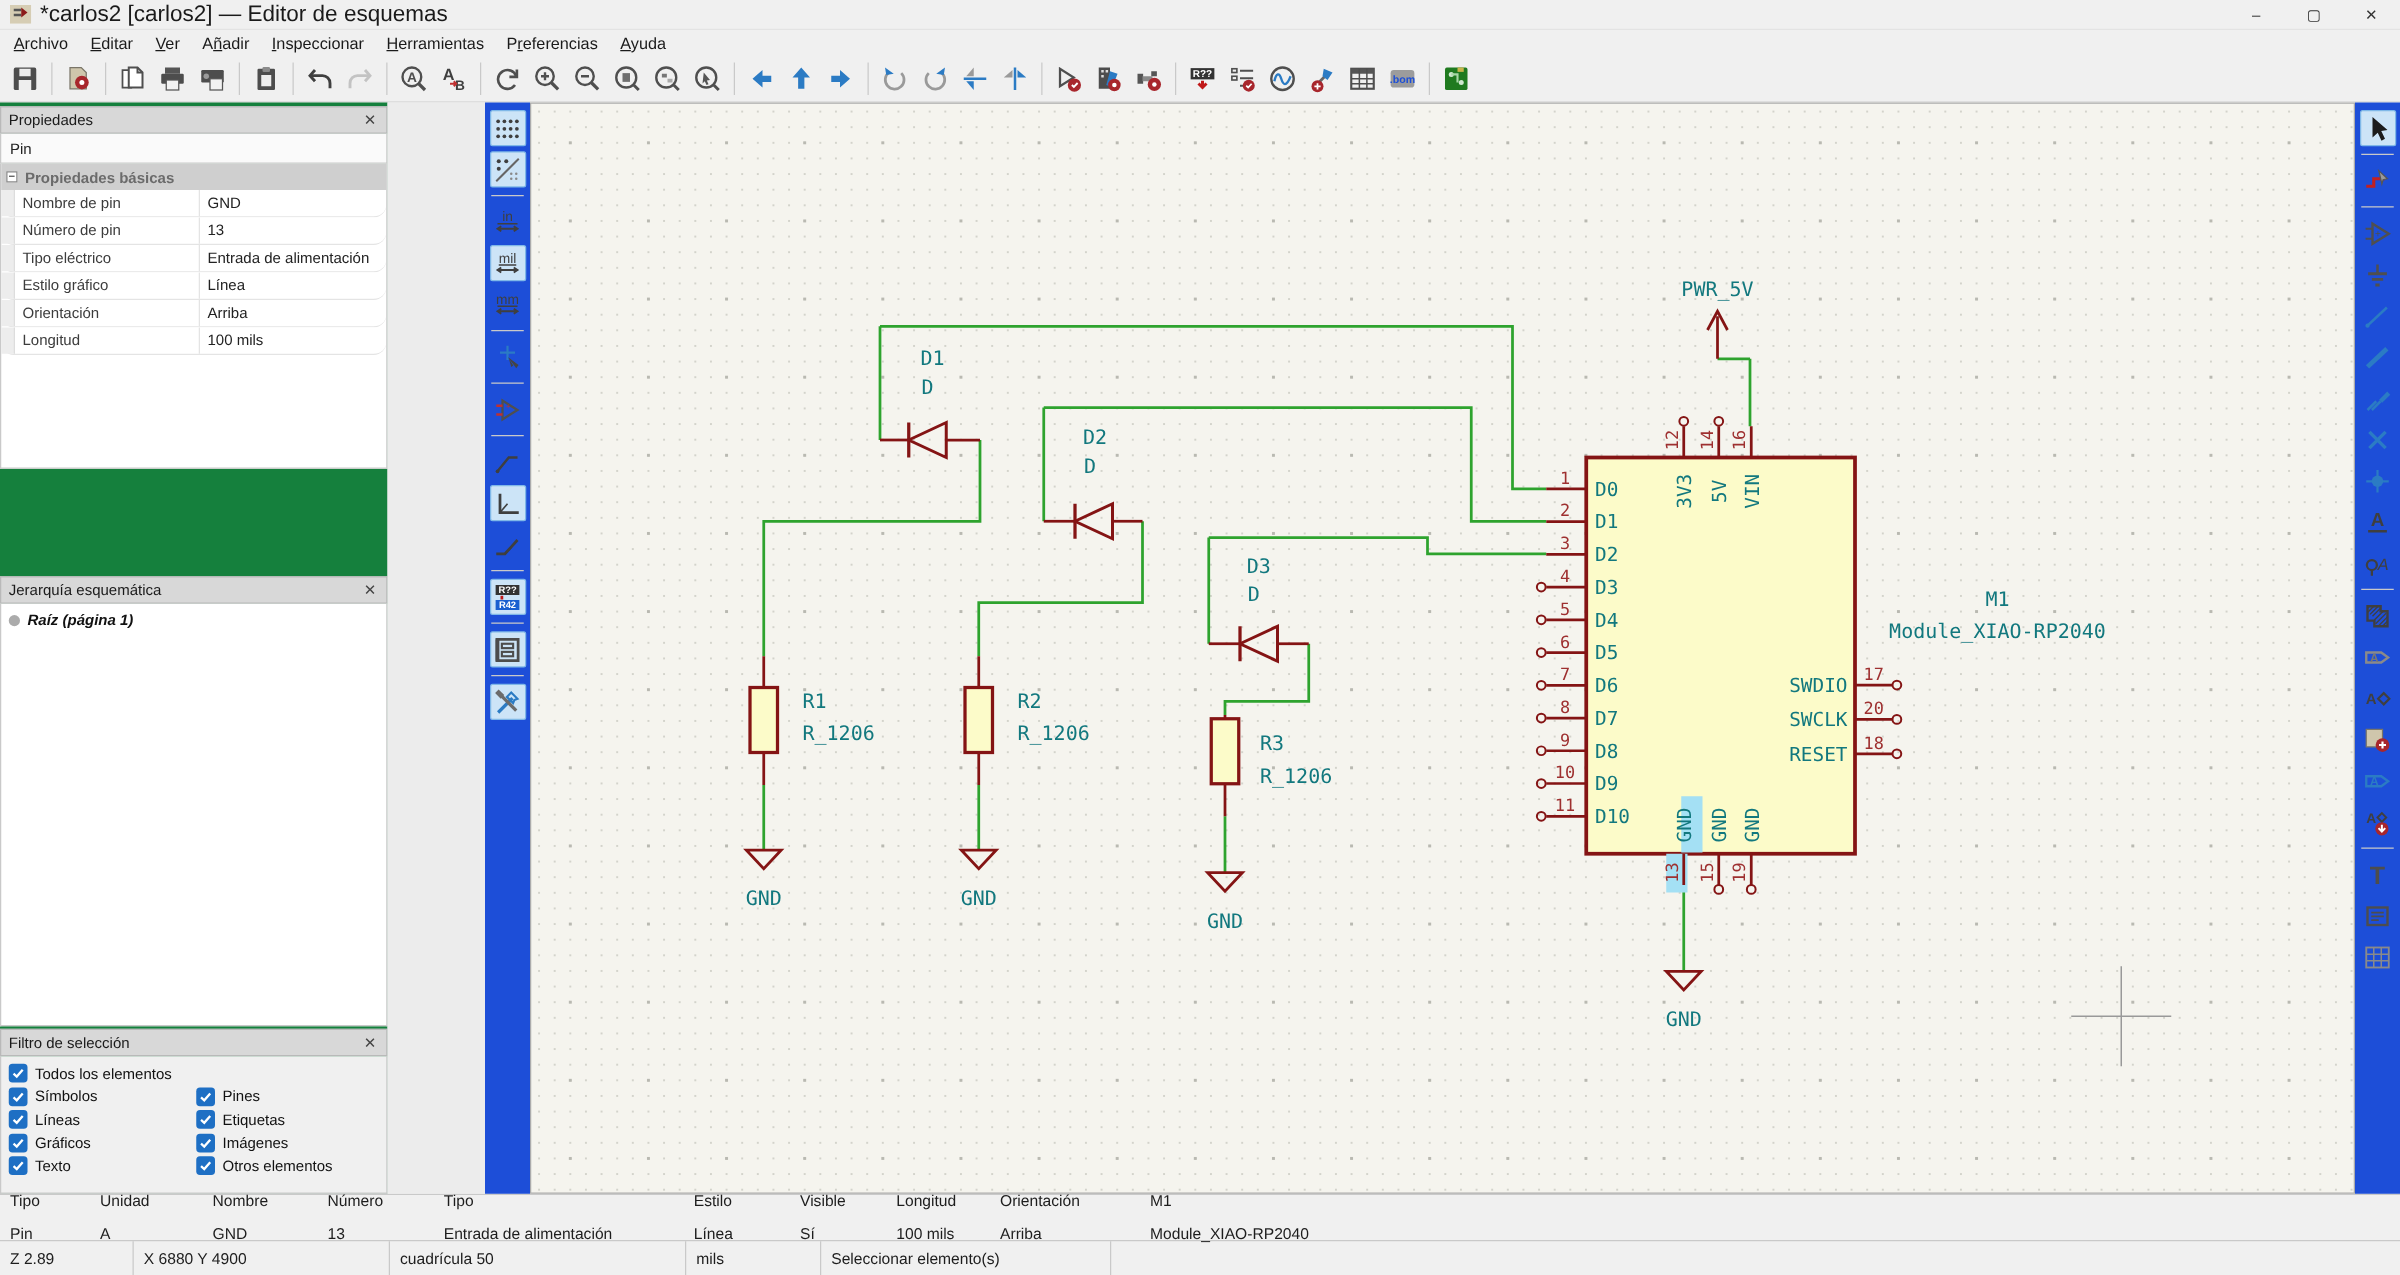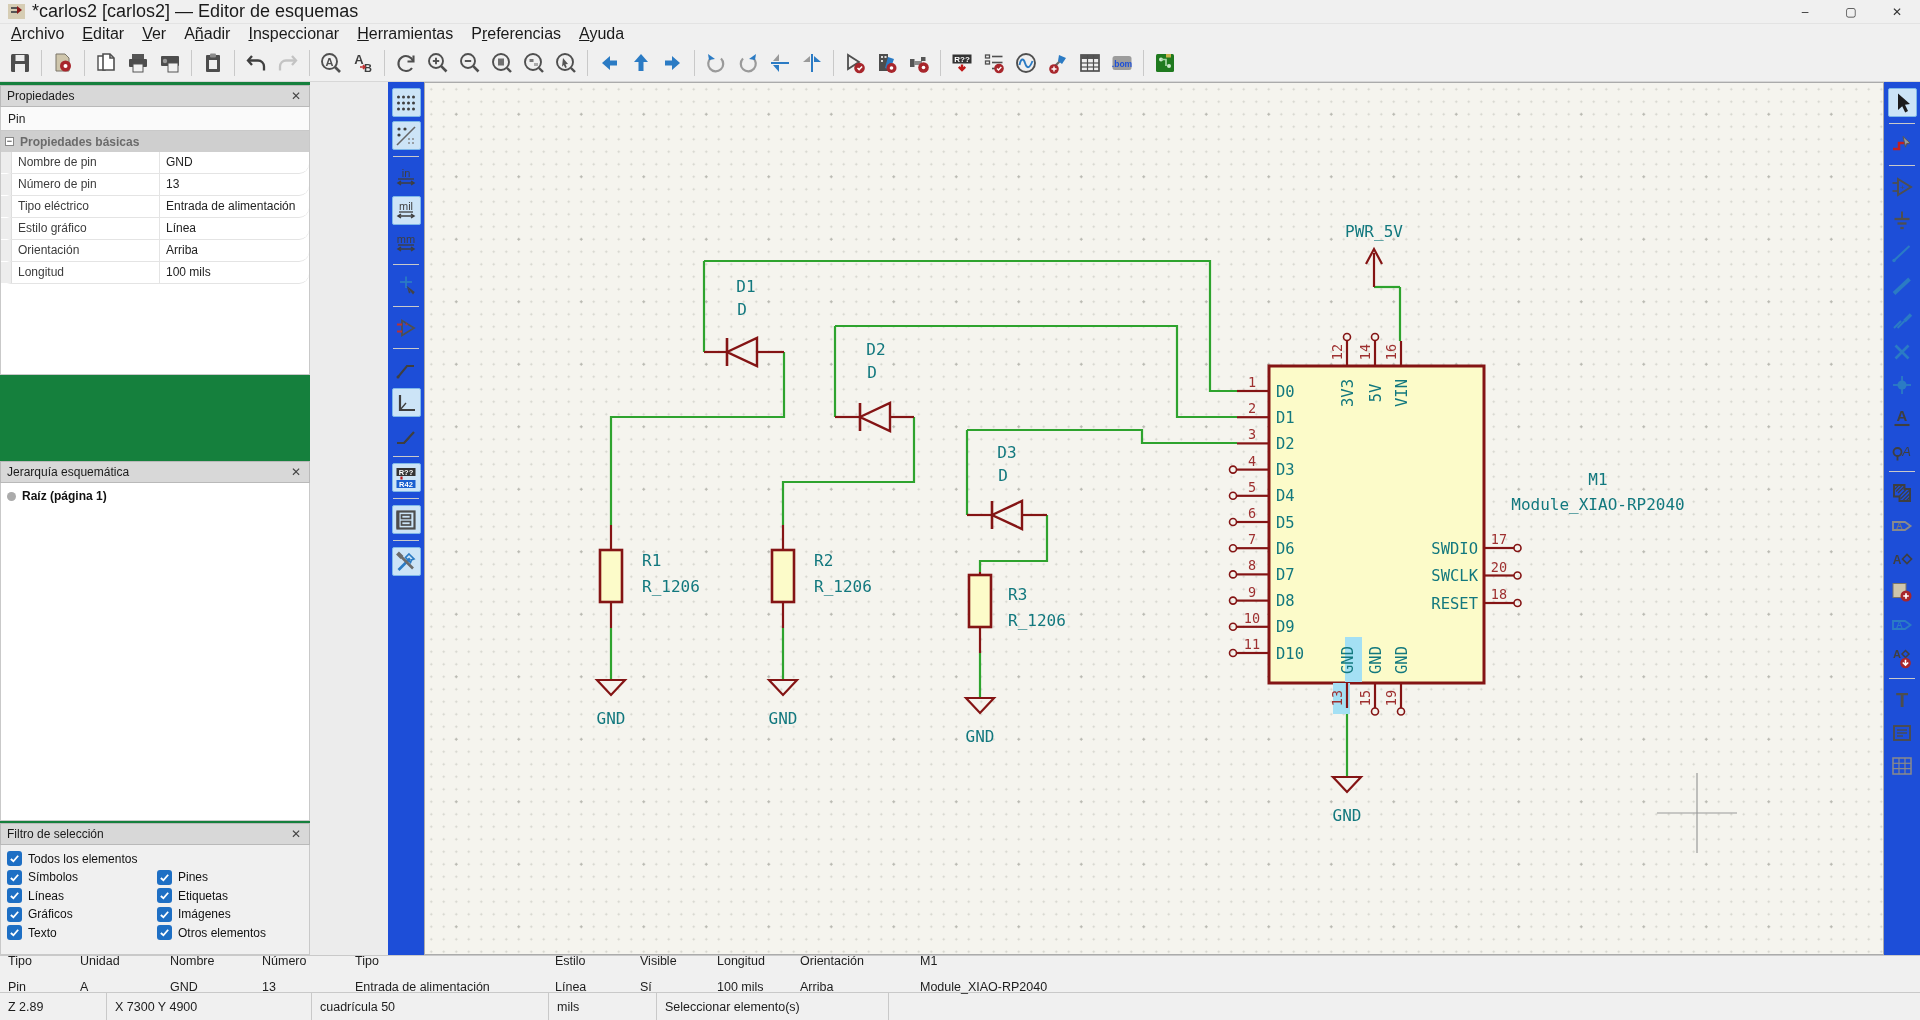--- a/index.html
+++ b/index.html
@@ -4,21 +4,21 @@
 <style>
   * { margin:0; padding:0; box-sizing:border-box; }
   html,body { width:1920px; height:1020px; overflow:hidden; font-family:"Liberation Sans", sans-serif; background:#F0F0F0; }
   
   .titlebar { height:24px; background:#F0F0F0; display:flex; align-items:center; border-bottom:1px solid #E3E3E3; }
   .titlebar .appicon { width:17px; height:15px; margin:0 7px 0 8px; }
   .titlebar .title { font-size:18px; color:#1a1a1a; flex:1; }
   .winbtn { width:46px; height:24px; display:flex; align-items:center; justify-content:center; font-size:12px; color:#333; }
   
   .menubar { height:20px; background:#F0F0F0; display:flex; align-items:center; padding-left:2px; }
-  .menuitem { font-size:16px; color:#1a1a1a; padding:2px 9px; }
+  .menuitem { font-size:13px; color:#1a1a1a; padding:2px 9px; }
   .menuitem u { text-decoration:underline; }
   
   .toolbar-top { height:38px; background:#F0F0F0; display:flex; align-items:center; padding-left:4px; border-bottom:1px solid #D7D7D7; }
   .tbtn { width:30px; height:30px; margin:0 1px; border:1px solid transparent; border-radius:2px; display:flex; align-items:center; justify-content:center; }
   .tbtn svg { width:24px; height:24px; }
   .vsep { width:1px; height:26px; background:#C9C9C9; margin:0 5px; }
   
   .main { display:flex; height:873px; }
   .left-dock { width:310px; background:#15803d; padding-top:3px; }
   .dock-gap { width:78px; background:#ECECEC; }
@@ -31,21 +31,21 @@
   .panel-header { height:22px; background:#D8D8D8; border:1px solid #B9B9B9; display:flex; align-items:center; font-size:12px; color:#1a1a1a; padding:0 6px; }
   .panel-header .x { margin-left:auto; color:#444; font-size:12px; width:14px; text-align:center; }
   .prop-sub { height:24px; background:#FAFAFA; border:1px solid #C9C9C9; border-top:none; display:flex; align-items:center; padding:0 7px; font-size:12px; color:#222; }
   .prop-body { background:#FFFFFF; border:1px solid #C9C9C9; border-top:none; height:244px; }
   .group-hdr { height:21px; background:#CFCFCF; display:flex; align-items:center; font-size:12px; font-weight:bold; color:#6b6b6b; }
   .group-hdr .minus { width:9px; height:9px; border:1px solid #888; background:#fff; color:#555; font-size:9px; line-height:7px; text-align:center; margin:0 6px 0 4px; }
   .prow { display:flex; height:22px; border-bottom:1px solid #E4E4E4; font-size:12px;border-radius:10px; }
   .prow .gut { width:11px; background:#EDEDED; border-right:1px solid #DDD; }
   .prow .lab { width:148px; color:#3c3c3c; padding:3px 6px; border-right:1px solid #E4E4E4; }
   .prow .val { flex:1; color:#222; padding:3px 6px; }
-  .hier-body { background:#FFFFFF; border:1px solid #C9C9C9; border-top:none; height:338px; padding:6px 6px; }
+  .hier-body { background:#FFFFFF; border:1px solid #C9C9C9; border-top:none; height:338px; padding:6px 6px;font-style:italic; }
   .hier-root { display:flex; align-items:center; font-size:12px; font-weight:bold; color:#111; }
   .hier-root .dot { width:9px; height:9px; border-radius:50%; background:#ABABAB; margin-right:6px; }
   .filter-body { background:#F0F0F0; border:1px solid #C9C9C9; border-top:none; height:110px; padding:6px 6px 0 6px; }
   .cbrow { display:grid; grid-template-columns:150px 1fr; }
   .cb { display:flex; align-items:center; font-size:12px; color:#111; margin-bottom:3.5px; }
   .cbbox { width:15px; height:15px; border-radius:3px; background:#1E6FC4; margin-right:6px; display:flex; align-items:center; justify-content:center; }
   .cbbox svg { width:11px; height:11px; }
   .gapfill { height:86px; }
   .gapfill2 { height:2px; }
   
@@ -954,18 +954,18 @@
       <span class="l">Orientación</span>
       <span class="v">Arriba</span>
     </div>
     <div class="ifield" style="width: 220px;">
       <span class="l">M1</span>
       <span class="v">Module_XIAO-RP2040</span>
     </div>
   </div>
 <div class="statusbar" id="statusbar">
     <div class="sseg" style="width: 107px;">Z 2.89</div>
-    <div class="sseg" style="width: 205px;">X 7300  Y 4900</div>
+    <div class="sseg" style="width: 205px;">X 6880  Y 4900</div>
     <div class="sseg" style="width: 237px;">cuadrícula 50</div>
     <div class="sseg" style="width: 108px;">mils</div>
     <div class="sseg" style="width: 232px;">Seleccionar elemento(s)</div>
     <div class="sseg" style="flex: 1 1 0%; border-right: none;"></div>
   </div>
 
 </body></html>

